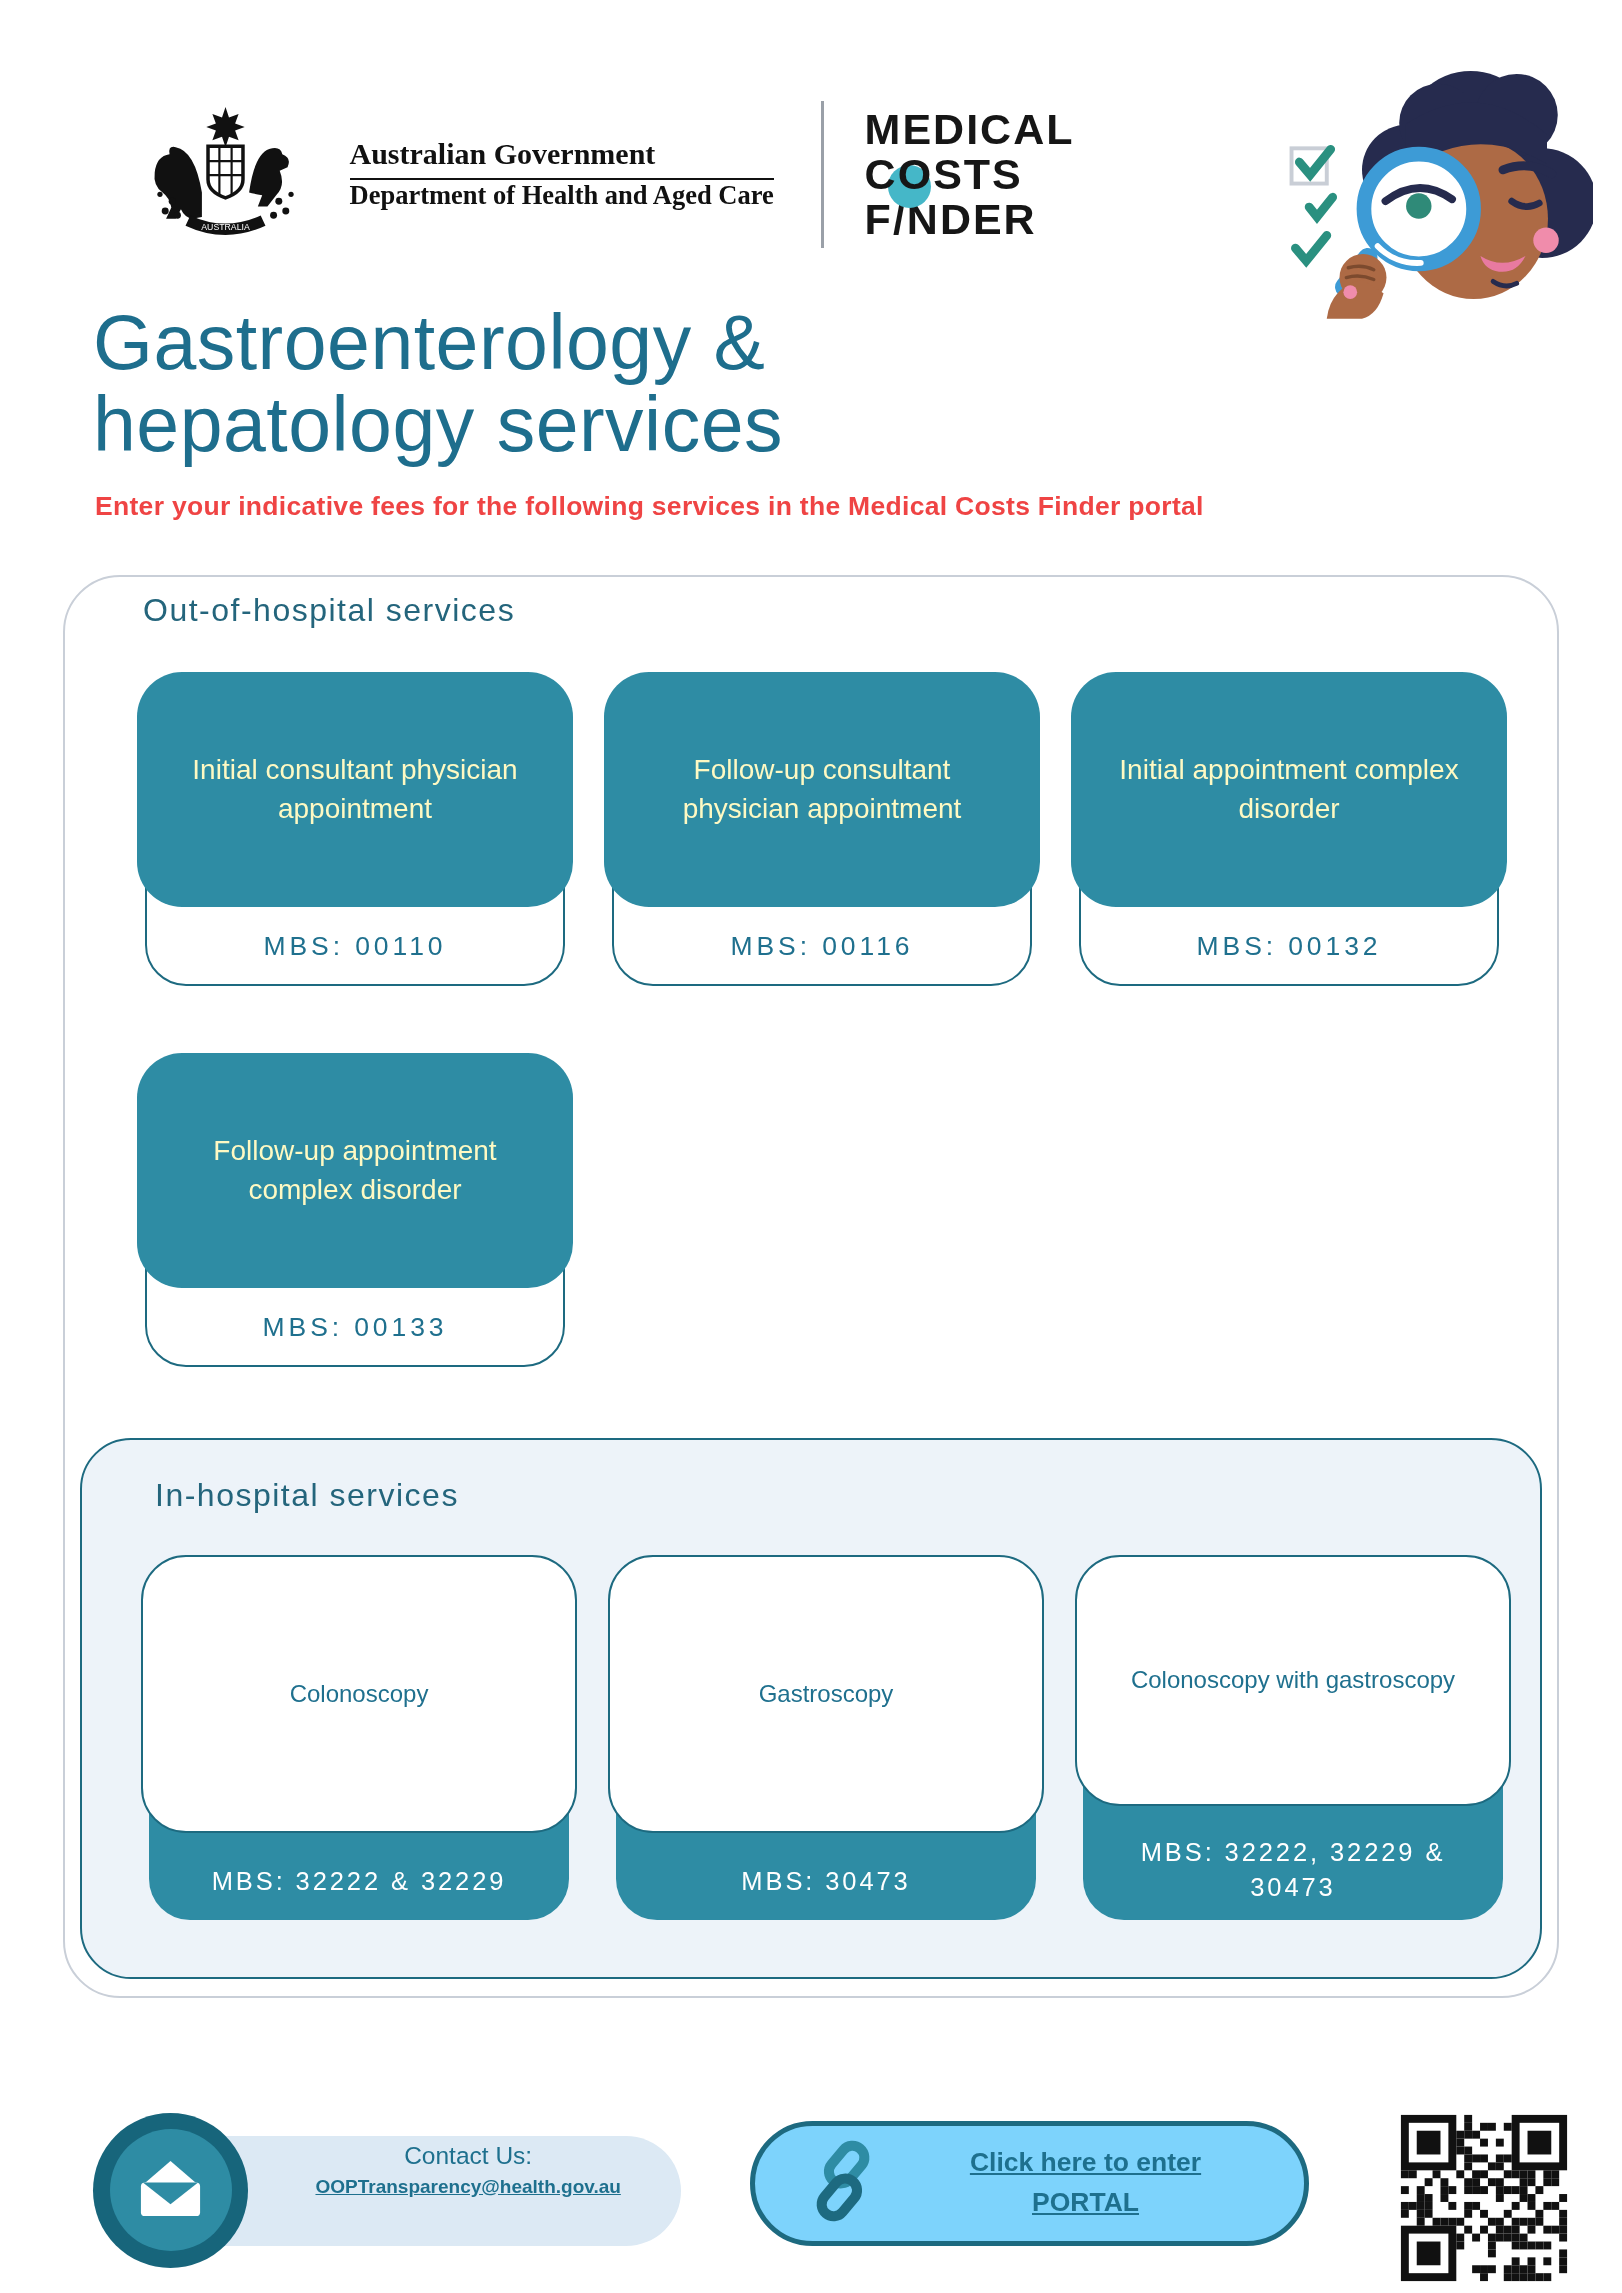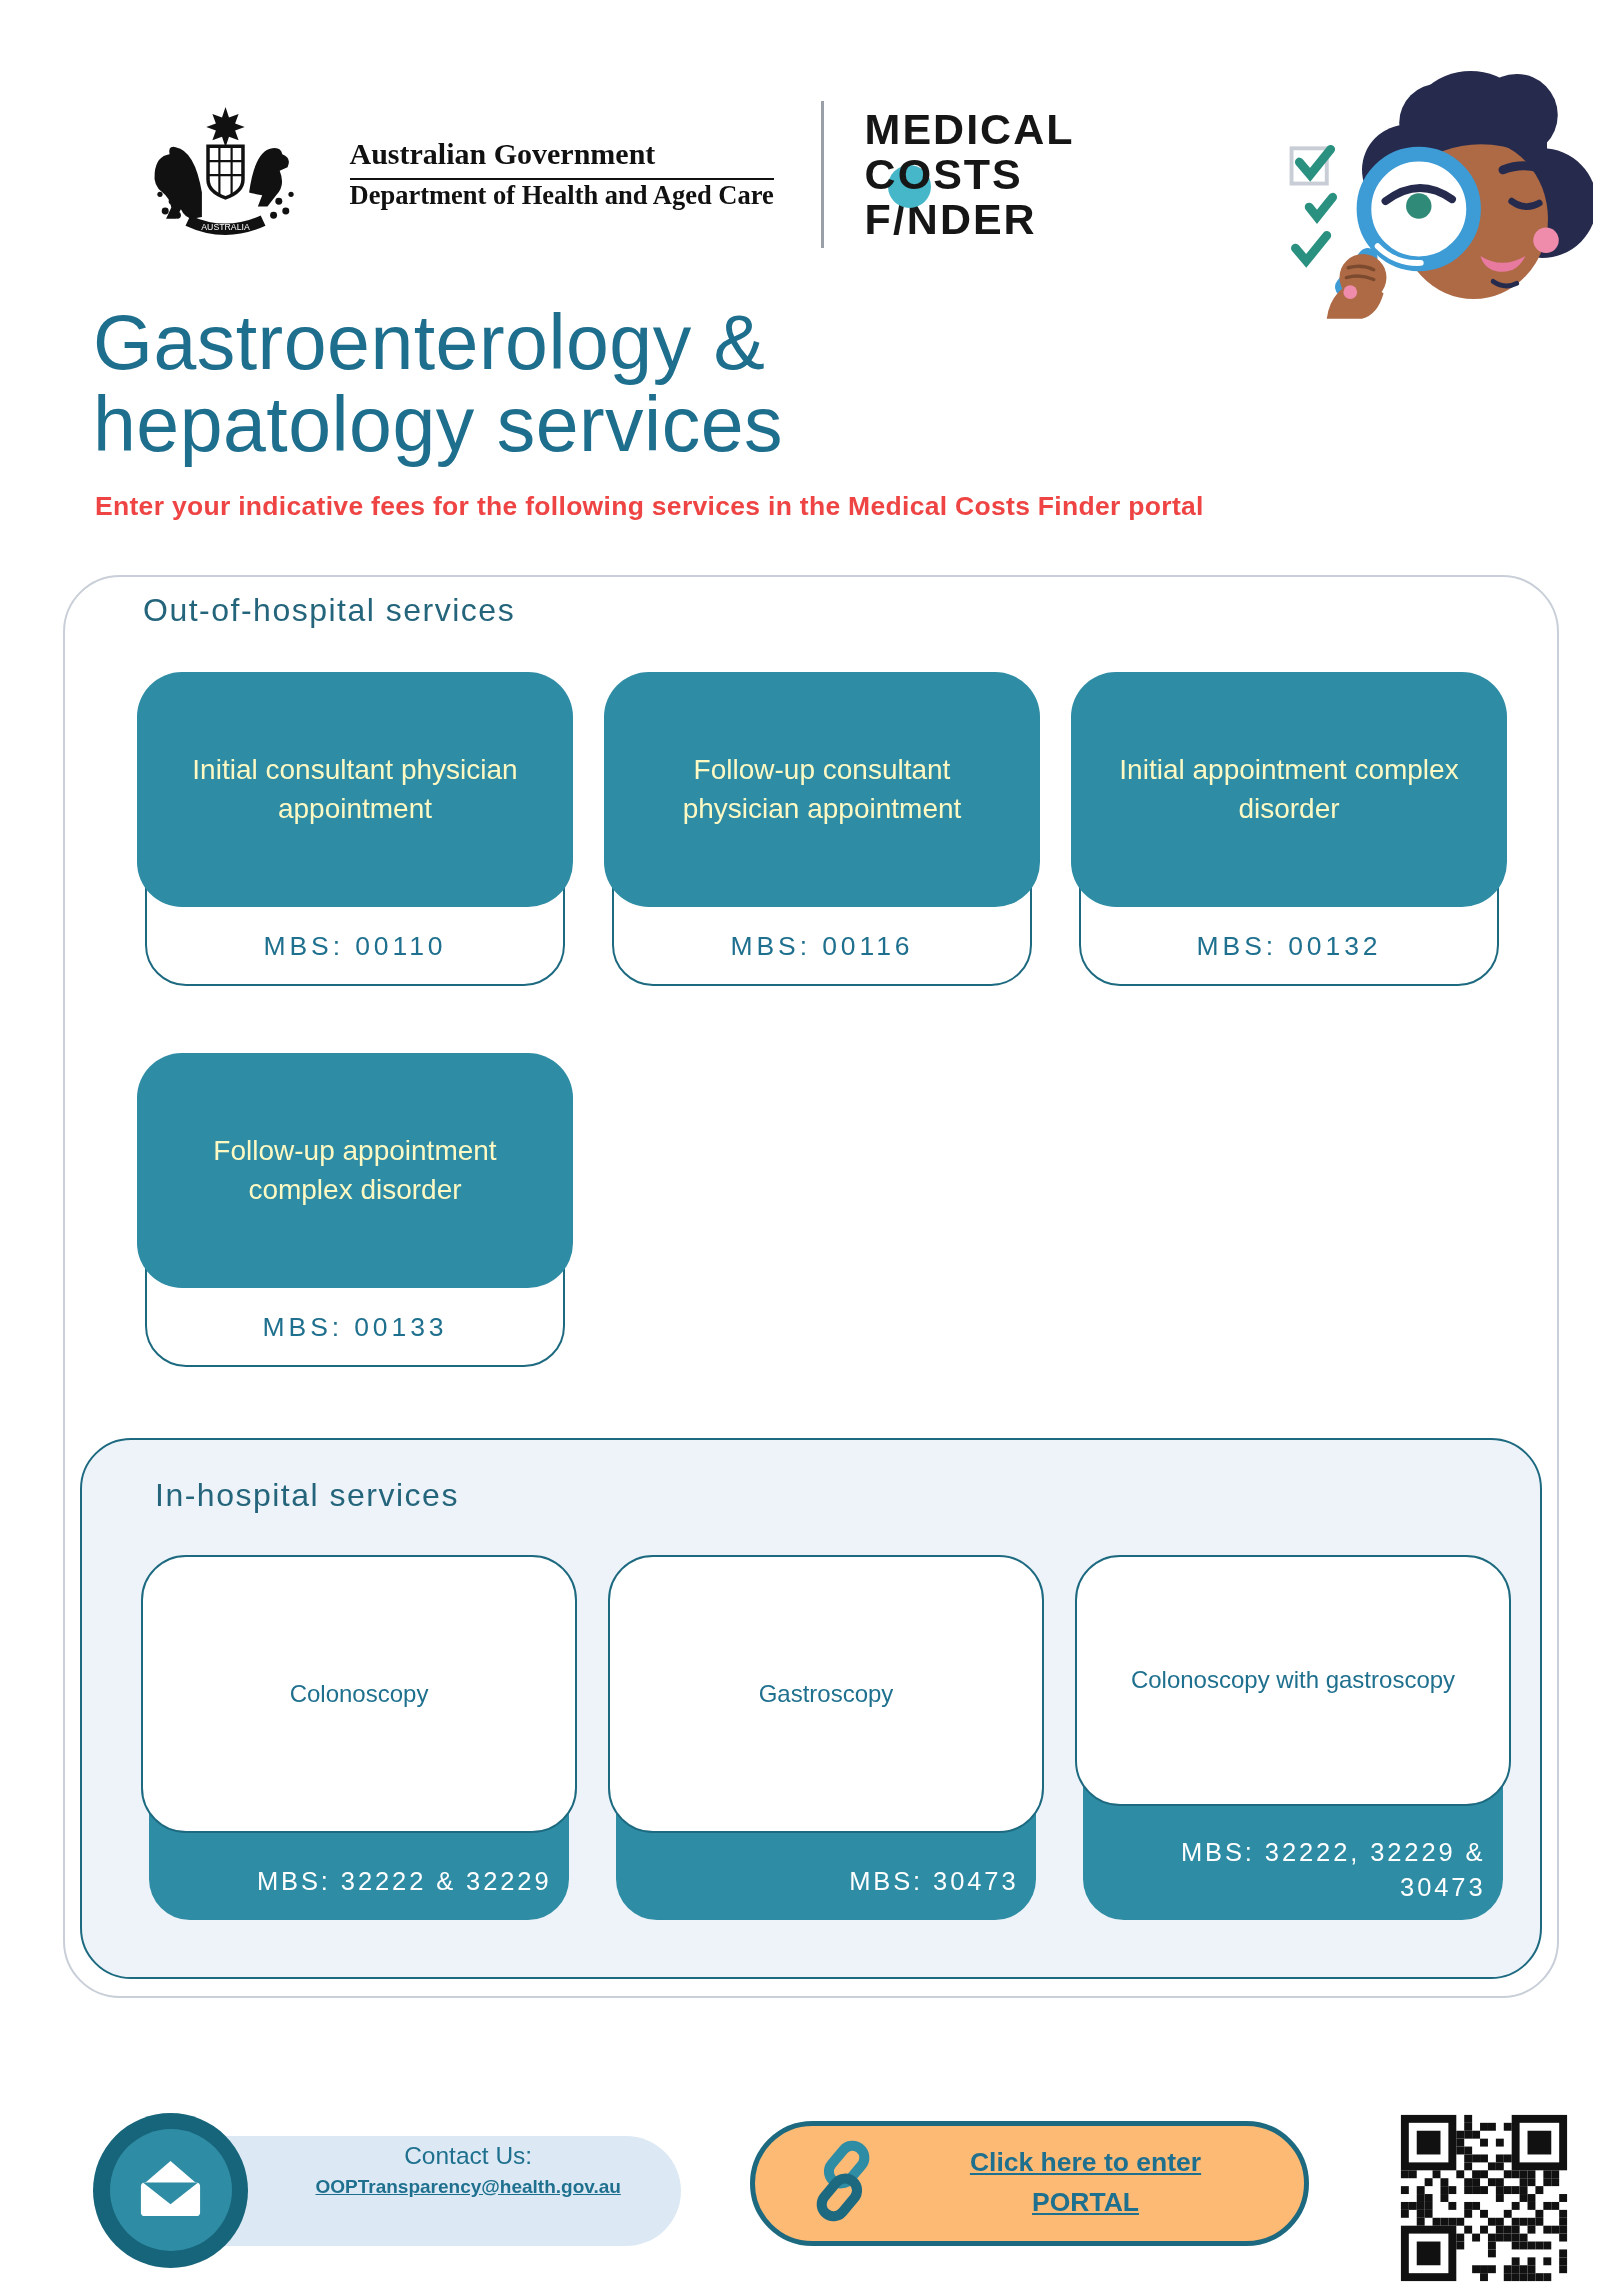--- a/index.html
+++ b/index.html
@@ -43,33 +43,33 @@
     display:flex;align-items:center;justify-content:center;text-align:center;color:#fef9c3;font-size:28px;line-height:1.4;padding:0 33px}
   .ooh-card .mbs{position:absolute;left:0;right:0;bottom:23.5px;text-align:center;color:var(--teal-text);font-size:26.5px;letter-spacing:3.9px}
   
   .panel{margin:71px auto 0;width:1462px;height:541px;background:var(--panel-bg);border:2.9px solid var(--teal-dark);border-radius:51px;padding-top:37px}
   .panel .section-heading{margin-left:73px}
   .panel .grid{margin:41px 0 0 59px}
   .ih-card{position:relative;width:436px;height:365px}
   .ih-card .under{position:absolute;left:7.8px;right:7.8px;top:147px;bottom:0;background:var(--teal);border-radius:41px}
   .ih-card .over{position:absolute;left:0;right:0;top:0;height:278px;background:#fff;border:2.9px solid var(--teal-dark);border-radius:45px;
     display:flex;align-items:center;justify-content:center;text-align:center;color:var(--teal-text);font-size:24px;line-height:1.4;padding:0 39px}
-  .ih-card .mbs{position:absolute;left:0;right:0;bottom:21.6px;text-align:right;color:#fff;font-size:25.5px;letter-spacing:2.9px;padding:0 25.5px;line-height:1.35}
+  .ih-card .mbs{position:absolute;left:0;right:0;bottom:21.6px;text-align:center;color:#fff;font-size:25.5px;letter-spacing:2.9px;padding:0 25.5px;line-height:1.35}
   .ih-card.tall-mbs .over{height:251px}
   .ih-card.tall-mbs .mbs{bottom:15.7px}
   
   .footer{position:absolute;left:0;right:0;top:2107px;height:186px}
   .contact{position:absolute;left:93px;top:5.9px;width:588px;height:155px}
   .contact .pill{position:absolute;left:57px;right:0;top:23.5px;height:110px;background:var(--pill-bg);border-radius:59px}
   .contact .badge{position:absolute;left:0;top:0;width:155px;height:155px;border-radius:50%;background:#17657B;display:flex;align-items:center;justify-content:center}
   .contact .badge .inner{width:122px;height:122px;border-radius:50%;background:var(--teal);display:flex;align-items:center;justify-content:center}
   .contact .txt{position:absolute;left:176px;right:13.7px;top:29px;text-align:center}
   .contact .txt .lab{font-size:24.5px;color:#1E708E}
   .contact .txt a{display:inline-block;margin-top:5.9px;font-size:19px;font-weight:bold;color:#1E708E;text-decoration:underline}
-  .portal{position:absolute;left:750px;top:13.7px;width:559px;height:125px;background:#fdba74;border:5.9px solid var(--teal-dark);border-radius:63px;
+  .portal{position:absolute;left:750px;top:13.7px;width:559px;height:125px;background:#7dd3fc;border:5.9px solid var(--teal-dark);border-radius:63px;
     display:flex;align-items:center;padding-left:47px;gap:22px;cursor:pointer}
   .portal .lines{flex:1;text-align:center;padding-right:39px;font-size:26.5px;font-weight:bold;color:#1E708E;line-height:1.5}
   .portal .lines span{text-decoration:underline;display:block}
   .qr{position:absolute;right:47px;top:0;width:182px;height:182px;background:#fff}
   .qr svg{width:100%;height:100%}
 </style>
 </head>
 <body>
 
 <div class="header">

